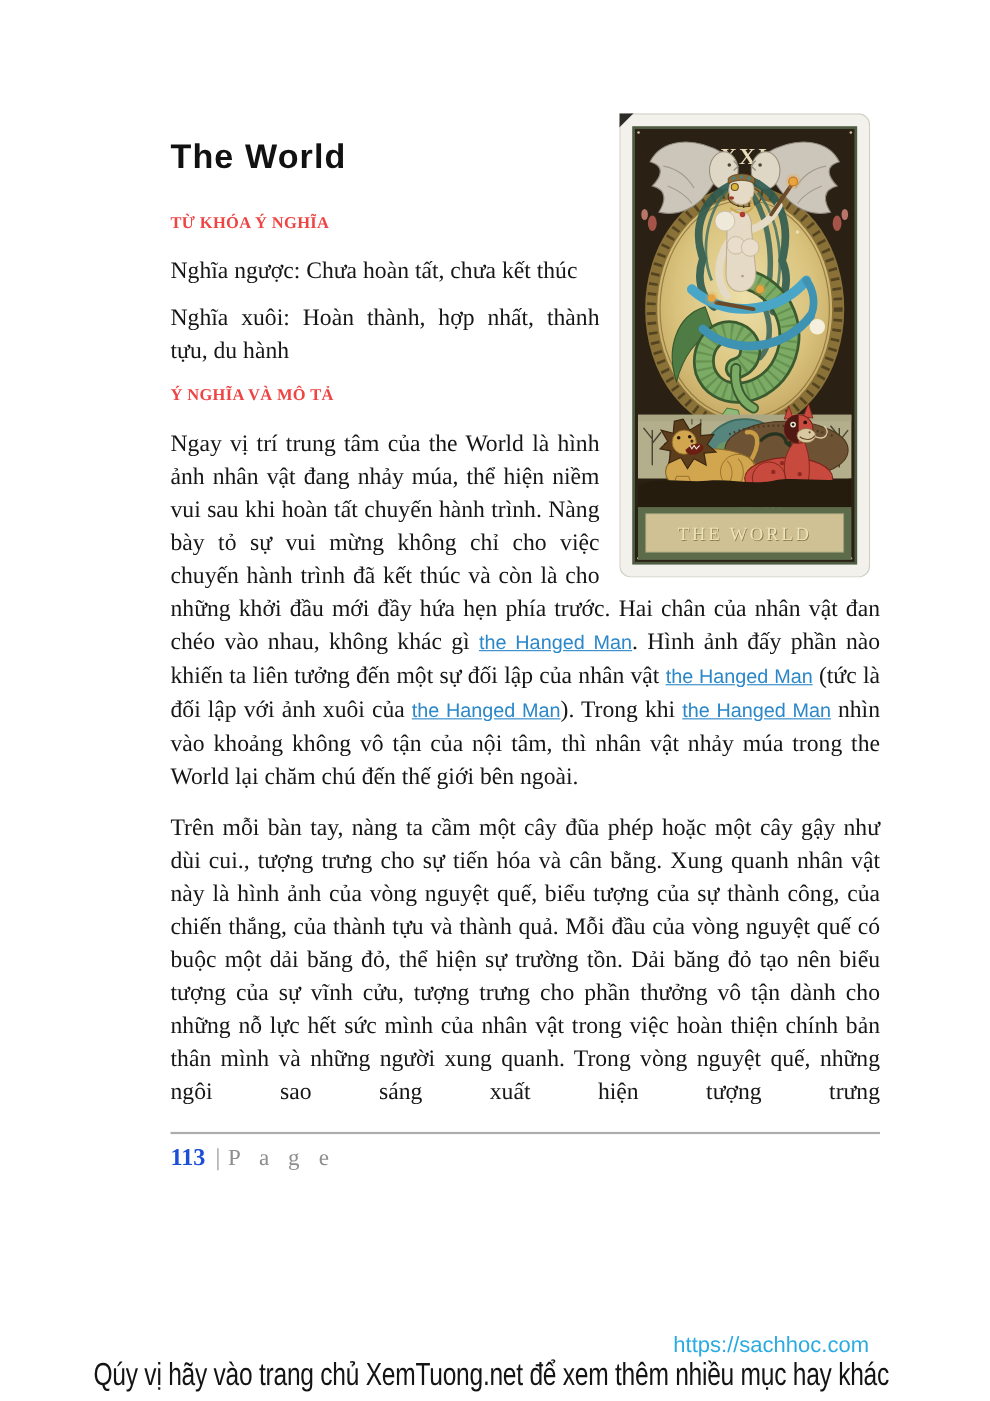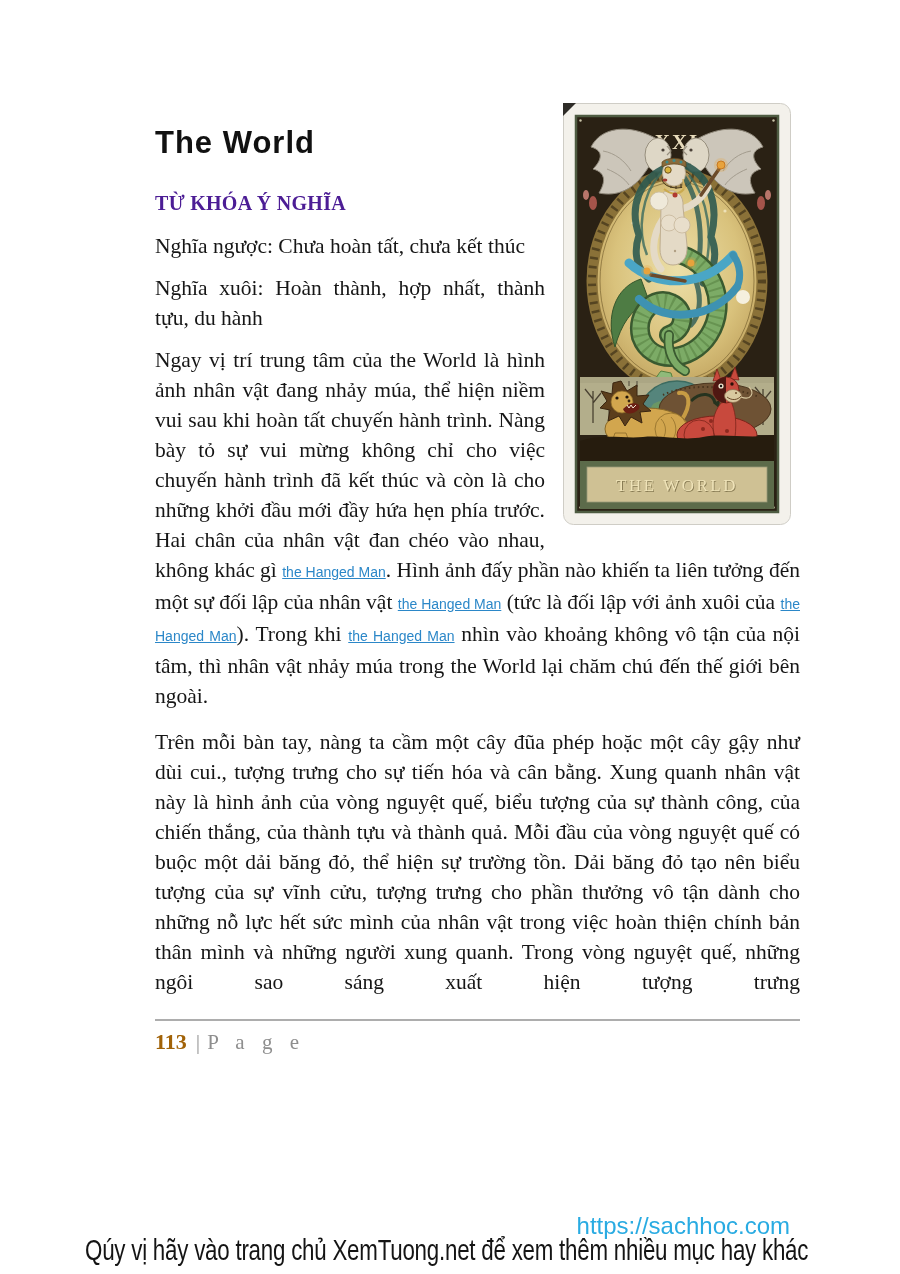--- a/index.html
+++ b/index.html
@@ -13,55 +13,55 @@
     margin:-21px 9px 8px 18px;
   }
   .card-float svg{display:block;width:228px;height:422px;}
   h1.doc-title{
     font-family:"Liberation Sans",sans-serif;font-weight:bold;
     font-size:31px;line-height:38px;letter-spacing:1px;
     margin:0 0 26px 0;color:#111;
   }
   h2.sec{
     font-family:"Liberation Serif",serif;font-weight:bold;
-    font-size:20px;line-height:30px;letter-spacing:0.3px;
-    margin:0 0 13px 0;color:#4c1d95;
+    font-size:15px;line-height:30px;letter-spacing:0.3px;
+    margin:0 0 13px 0;color:#ef4444;
   }
   p.body{
     font-size:21.5px;line-height:30px;text-align:justify;
     margin:0 0 12px 0;color:#161616;
   }
   p.para-block{margin-bottom:16px;}
   p.justify-last{text-align-last:justify;}
   a.inline-link{
     font-family:"Liberation Sans",sans-serif;
     color:#2b87c8;text-decoration:underline;cursor:pointer;
-    font-size:14px;
+    font-size:18px;
   }
   hr.page-rule{
     border:none;border-top:2px solid #adadad;
     margin:22px 0 0 0;width:100%;
   }
   .page-num-row{
     margin-top:8px;font-size:22px;line-height:26px;white-space:nowrap;
   }
-  .page-num{font-weight:bold;color:#a16207;}
+  .page-num{font-weight:bold;color:#1d4ed8;}
   .page-sep{color:#9a9a9a;margin:0 7px 0 9px;font-weight:normal;}
   .page-word{color:#8e8e8e;letter-spacing:6px;font-size:21px;margin-top:20px;}
   .watermark{
     position:absolute;left:86px;top:566px;z-index:6;
     font-family:"Liberation Sans",sans-serif;font-weight:bold;
     font-size:118px;line-height:1;white-space:nowrap;letter-spacing:-2px;
     color:rgba(255,255,255,0.22);
     -webkit-text-stroke:2.5px rgba(148,148,148,0.48);
     pointer-events:none;
   }
   .sachhoc-link{
     position:absolute;right:110px;top:1212px;z-index:7;
-    font-family:"Liberation Sans",sans-serif;font-size:24px;
+    font-family:"Liberation Sans",sans-serif;font-size:20px;
     color:#29abe2;text-decoration:none;cursor:pointer;white-space:nowrap;
   }
   .bottom-msg{
     position:absolute;left:85px;top:1233px;z-index:7;
     font-family:"Liberation Sans",sans-serif;font-size:29px;line-height:34px;
     color:#141414;white-space:nowrap;
     transform:scaleX(0.77);transform-origin:left top;letter-spacing:-0.3px;
   }
 </style>
 </head>
@@ -249,20 +249,21 @@
     </div>
 
     <h1 class="doc-title">The World</h1>
 
     <h2 class="sec">TỪ KHÓA Ý NGHĨA</h2>
 
     <p class="body">Nghĩa ngược: Chưa hoàn tất, chưa kết thúc</p>
 
     <p class="body">Nghĩa xuôi: Hoàn thành, hợp nhất, thành tựu, du hành</p>
 
+    <h2 class="sec">Ý NGHĨA VÀ MÔ TẢ</h2>
 
     <p class="body para-block">Ngay vị trí trung tâm của the World là hình ảnh nhân vật đang nhảy múa, thể hiện niềm vui sau khi hoàn tất chuyến hành trình. Nàng bày tỏ sự vui mừng không chỉ cho việc chuyến hành trình đã kết thúc và còn là cho những khởi đầu mới đầy hứa hẹn phía trước. Hai chân của nhân vật đan chéo vào nhau, không khác gì <a class="inline-link" href="#">the Hanged Man</a>. Hình ảnh đấy phần nào khiến ta liên tưởng đến một sự đối lập của nhân vật <a class="inline-link" href="#">the Hanged Man</a> (tức là đối lập với ảnh xuôi của <a class="inline-link" href="#">the Hanged Man</a>). Trong khi <a class="inline-link" href="#">the Hanged Man</a> nhìn vào khoảng không vô tận của nội tâm, thì nhân vật nhảy múa trong the World lại chăm chú đến thế giới bên ngoài.</p>
 
     <p class="body para-block justify-last">Trên mỗi bàn tay, nàng ta cầm một cây đũa phép hoặc một cây gậy như dùi cui., tượng trưng cho sự tiến hóa và cân bằng. Xung quanh nhân vật này là hình ảnh của vòng nguyệt quế, biểu tượng của sự thành công, của chiến thắng, của thành tựu và thành quả. Mỗi đầu của vòng nguyệt quế có buộc một dải băng đỏ, thể hiện sự trường tồn. Dải băng đỏ tạo nên biểu tượng của sự vĩnh cửu, tượng trưng cho phần thưởng vô tận dành cho những nỗ lực hết sức mình của nhân vật trong việc hoàn thiện chính bản thân mình và những người xung quanh. Trong vòng nguyệt quế, những ngôi sao sáng xuất hiện tượng trưng</p>
 
     <hr class="page-rule">
 
     <div class="page-num-row">
       <span class="page-num">113</span><span class="page-sep">|</span><span class="page-word">P a g e</span>
     </div>

